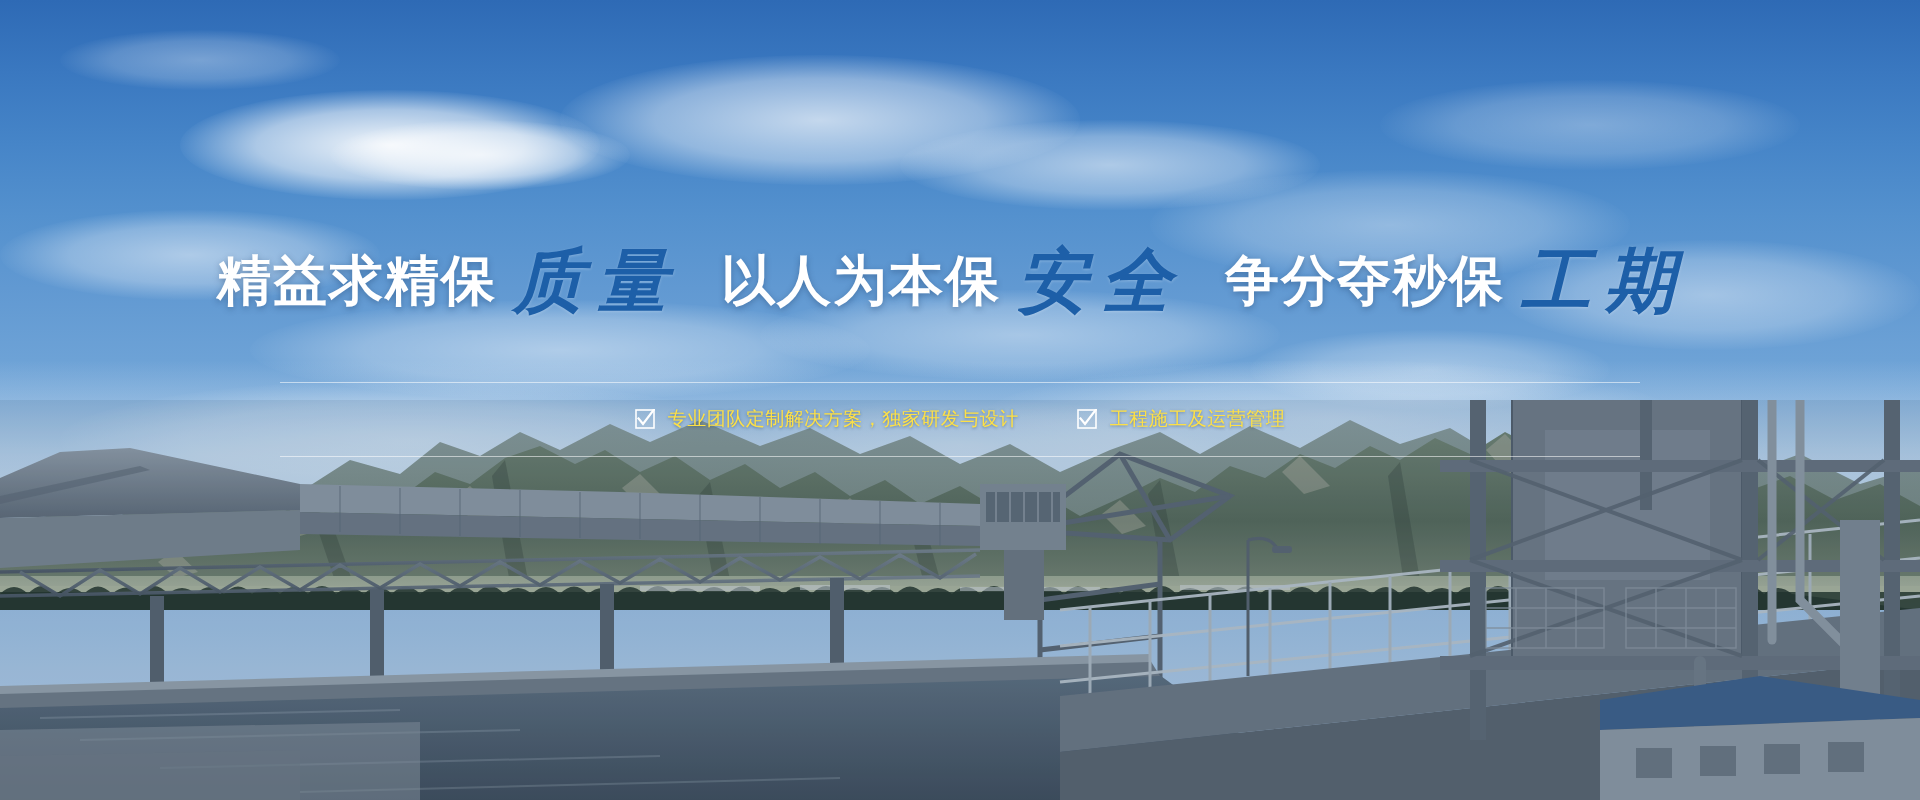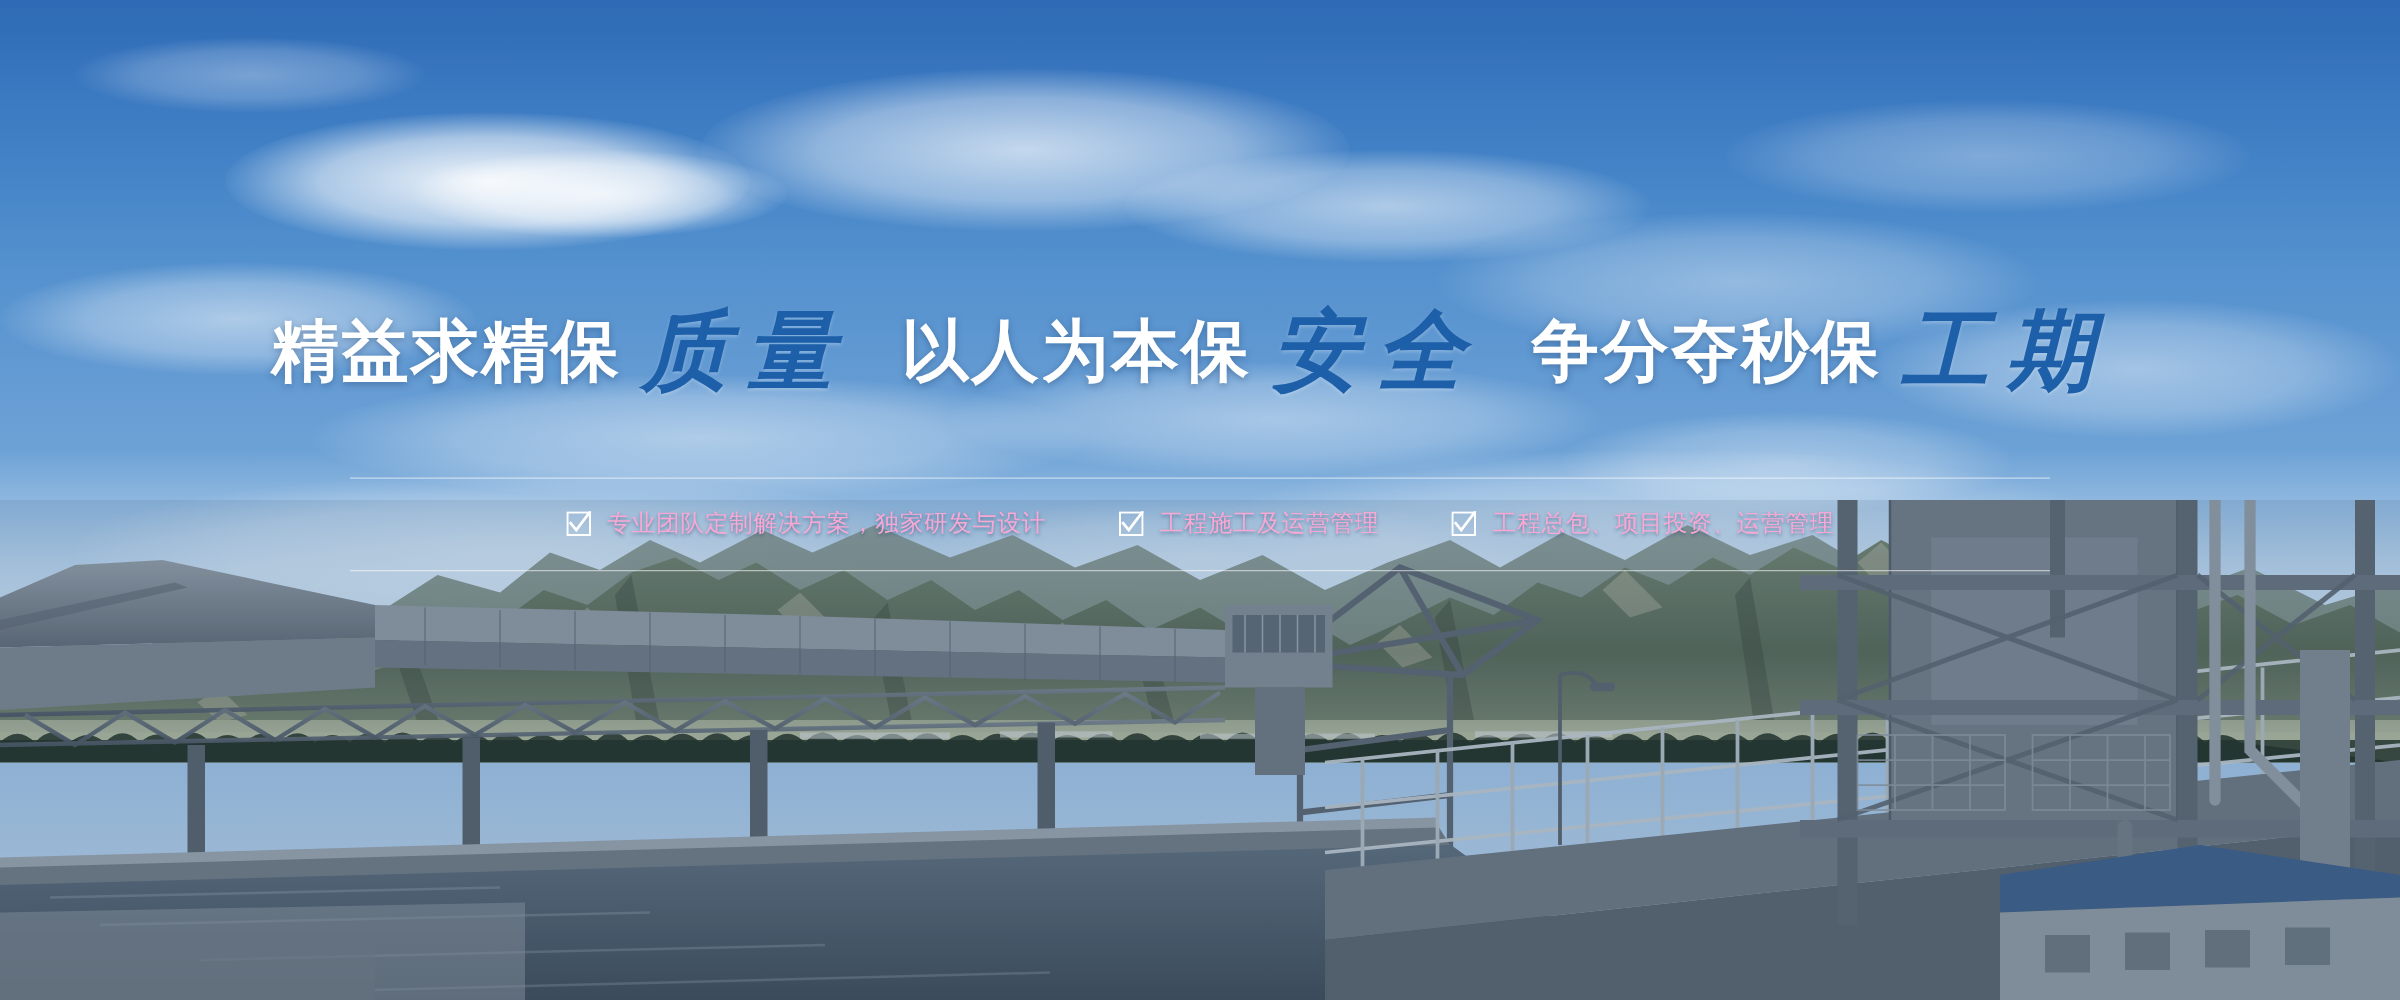--- a/index.html
+++ b/index.html
@@ -123,21 +123,21 @@
   .feature + .feature { margin-left:58px;text-align:center; }
   .check-icon {
     display:inline-block; width:20px; height:20px;
     margin-right:13px;
     flex:0 0 auto;
   }
   .check-icon svg { display:block; }
   .feature-label {
     font-family:Liberation Mono, monospace;
     font-size:19px;
-    color:#f9a8d4;
+    color:#fde047;
     letter-spacing:.5px;
     text-shadow:0 1px 3px rgba(20,50,90,.45);
   }
 </style>
 </head>
 <body>
 
 <div class="banner">
 
   <div class="sky"></div>
@@ -487,26 +487,17 @@
       <div class="feature">
         <span class="check-icon">
           <svg width="20" height="20" viewBox="0 0 20 20" xmlns="http://www.w3.org/2000/svg">
             <rect x="1" y="1" width="18" height="18" fill="none" stroke="#ffffff" stroke-width="1.6"></rect>
             <path d="M3.5 9.5 L8 15 L19 0.5" fill="none" stroke="#ffffff" stroke-width="2.2" stroke-linecap="square"></path>
           </svg>
         </span>
         <span class="feature-label">工程施工及运营管理</span>
       </div>
 
-      <div class="feature">
-        <span class="check-icon">
-          <svg width="20" height="20" viewBox="0 0 20 20" xmlns="http://www.w3.org/2000/svg">
-            <rect x="1" y="1" width="18" height="18" fill="none" stroke="#ffffff" stroke-width="1.6"></rect>
-            <path d="M3.5 9.5 L8 15 L19 0.5" fill="none" stroke="#ffffff" stroke-width="2.2" stroke-linecap="square"></path>
-          </svg>
-        </span>
-        <span class="feature-label">工程总包、项目投资、运营管理</span>
-      </div>
 
     </div>
   </div>
 
 </div>
 
 </body></html>

